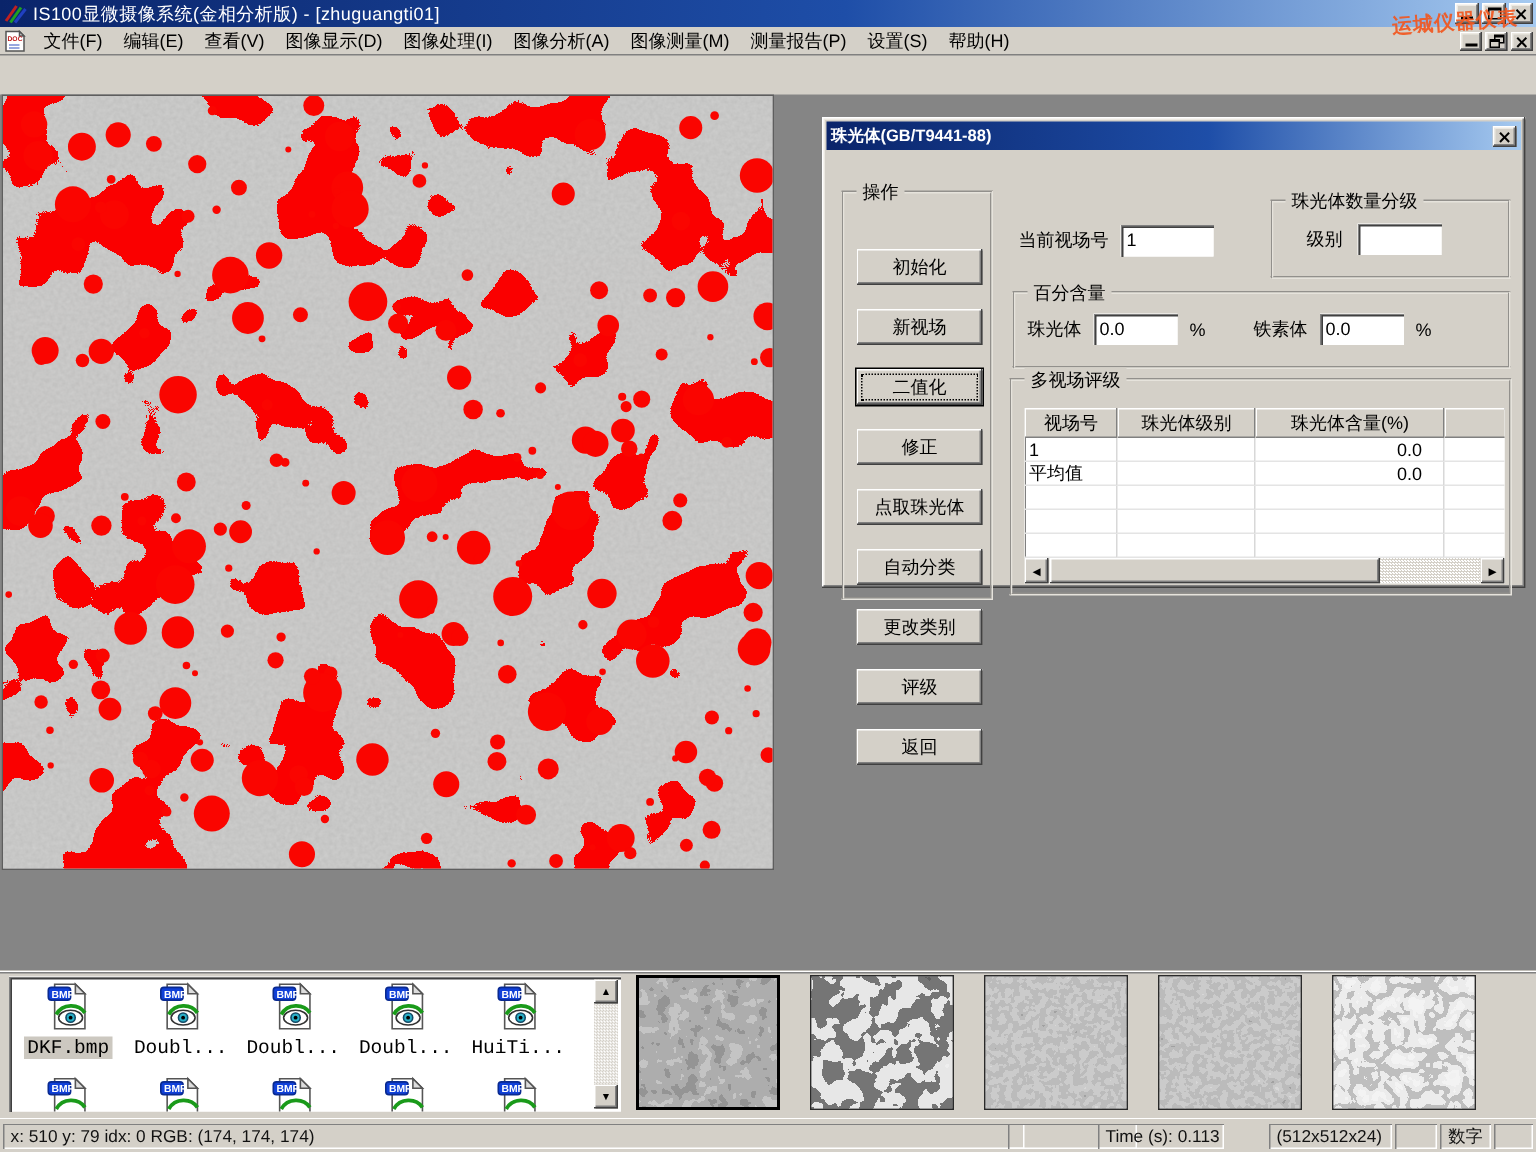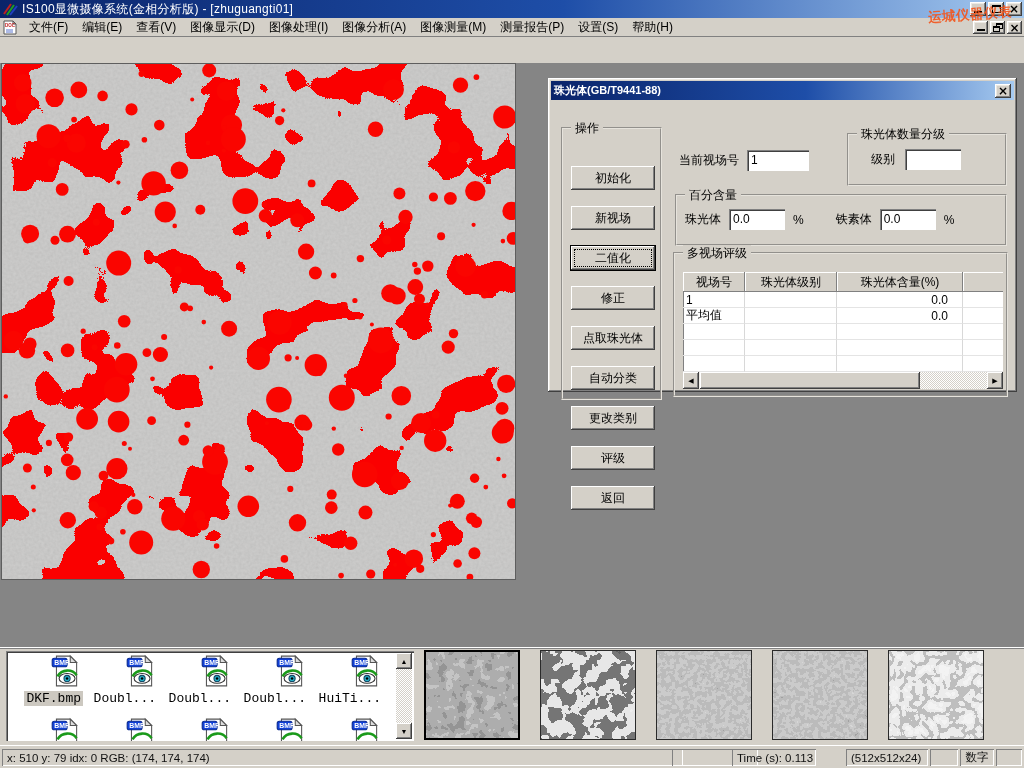--- a/index.html
+++ b/index.html
@@ -74,21 +74,21 @@
   .hscroll { position:absolute; left:0; bottom:0; width:320px; height:17px; background:#efede8; display:flex; }
   .sbtn { width:16px; height:17px; display:flex; align-items:center; justify-content:center; font-size:7px; color:#000;
     background:#d4d0c8; box-shadow: inset -1px -1px 0 #404040, inset 1px 1px 0 #ffffff, inset -2px -2px 0 #808080; }
   .hthumb { width:220px; height:17px; margin-left:1px; background:#d4d0c8; box-shadow: inset -1px -1px 0 #404040, inset 1px 1px 0 #ffffff, inset -2px -2px 0 #808080; }
   .track { flex:1; background-image:conic-gradient(#ffffff 25%, #d4d0c8 0 50%, #ffffff 0 75%, #d4d0c8 0); background-size:2px 2px; }
 
   
   #bottom { position:absolute; left:0; top:647px; width:1024px; height:98px; background:#d4d0c8; box-shadow: inset 0 1px 0 #ffffff, inset 0 2px 0 #808080; }
   #filepanel { position:absolute; left:6px; top:4px; width:408px; height:90px; background:#fff;
     box-shadow: inset 1px 1px 0 #808080, inset 2px 2px 0 #404040, inset -1px -1px 0 #ffffff; overflow:hidden; }
-  .filecell { position:absolute; width:75px; text-align:right; }
+  .filecell { position:absolute; width:75px; text-align:center; }
   .filecell svg { width:34px; height:34px; }
   .fname { font-family:"Liberation Mono","DejaVu Sans Mono",monospace; font-size:13px; color:#000; display:inline-block; padding:0 2px; white-space:nowrap; }
   .fname.sel { background:#ccc8c0; }
   #vscroll { position:absolute; right:2px; top:2px; width:16px; height:86px; background-image:conic-gradient(#ffffff 25%, #d4d0c8 0 50%, #ffffff 0 75%, #d4d0c8 0); background-size:2px 2px; }
   #vscroll .sbtn { width:16px; height:16px; }
   #vscroll .vthumb { width:16px; height:20px; background:#d4d0c8; box-shadow: inset -1px -1px 0 #404040, inset 1px 1px 0 #ffffff, inset -2px -2px 0 #808080; }
   #vscroll .sbtn.bottom { position:absolute; bottom:0; }
 
   #thumbs { position:absolute; left:424px; top:3px; display:flex; gap:20px; }
   .thumb { width:96px; height:90px; border:1px solid #2a2a2a; background:#888; }

